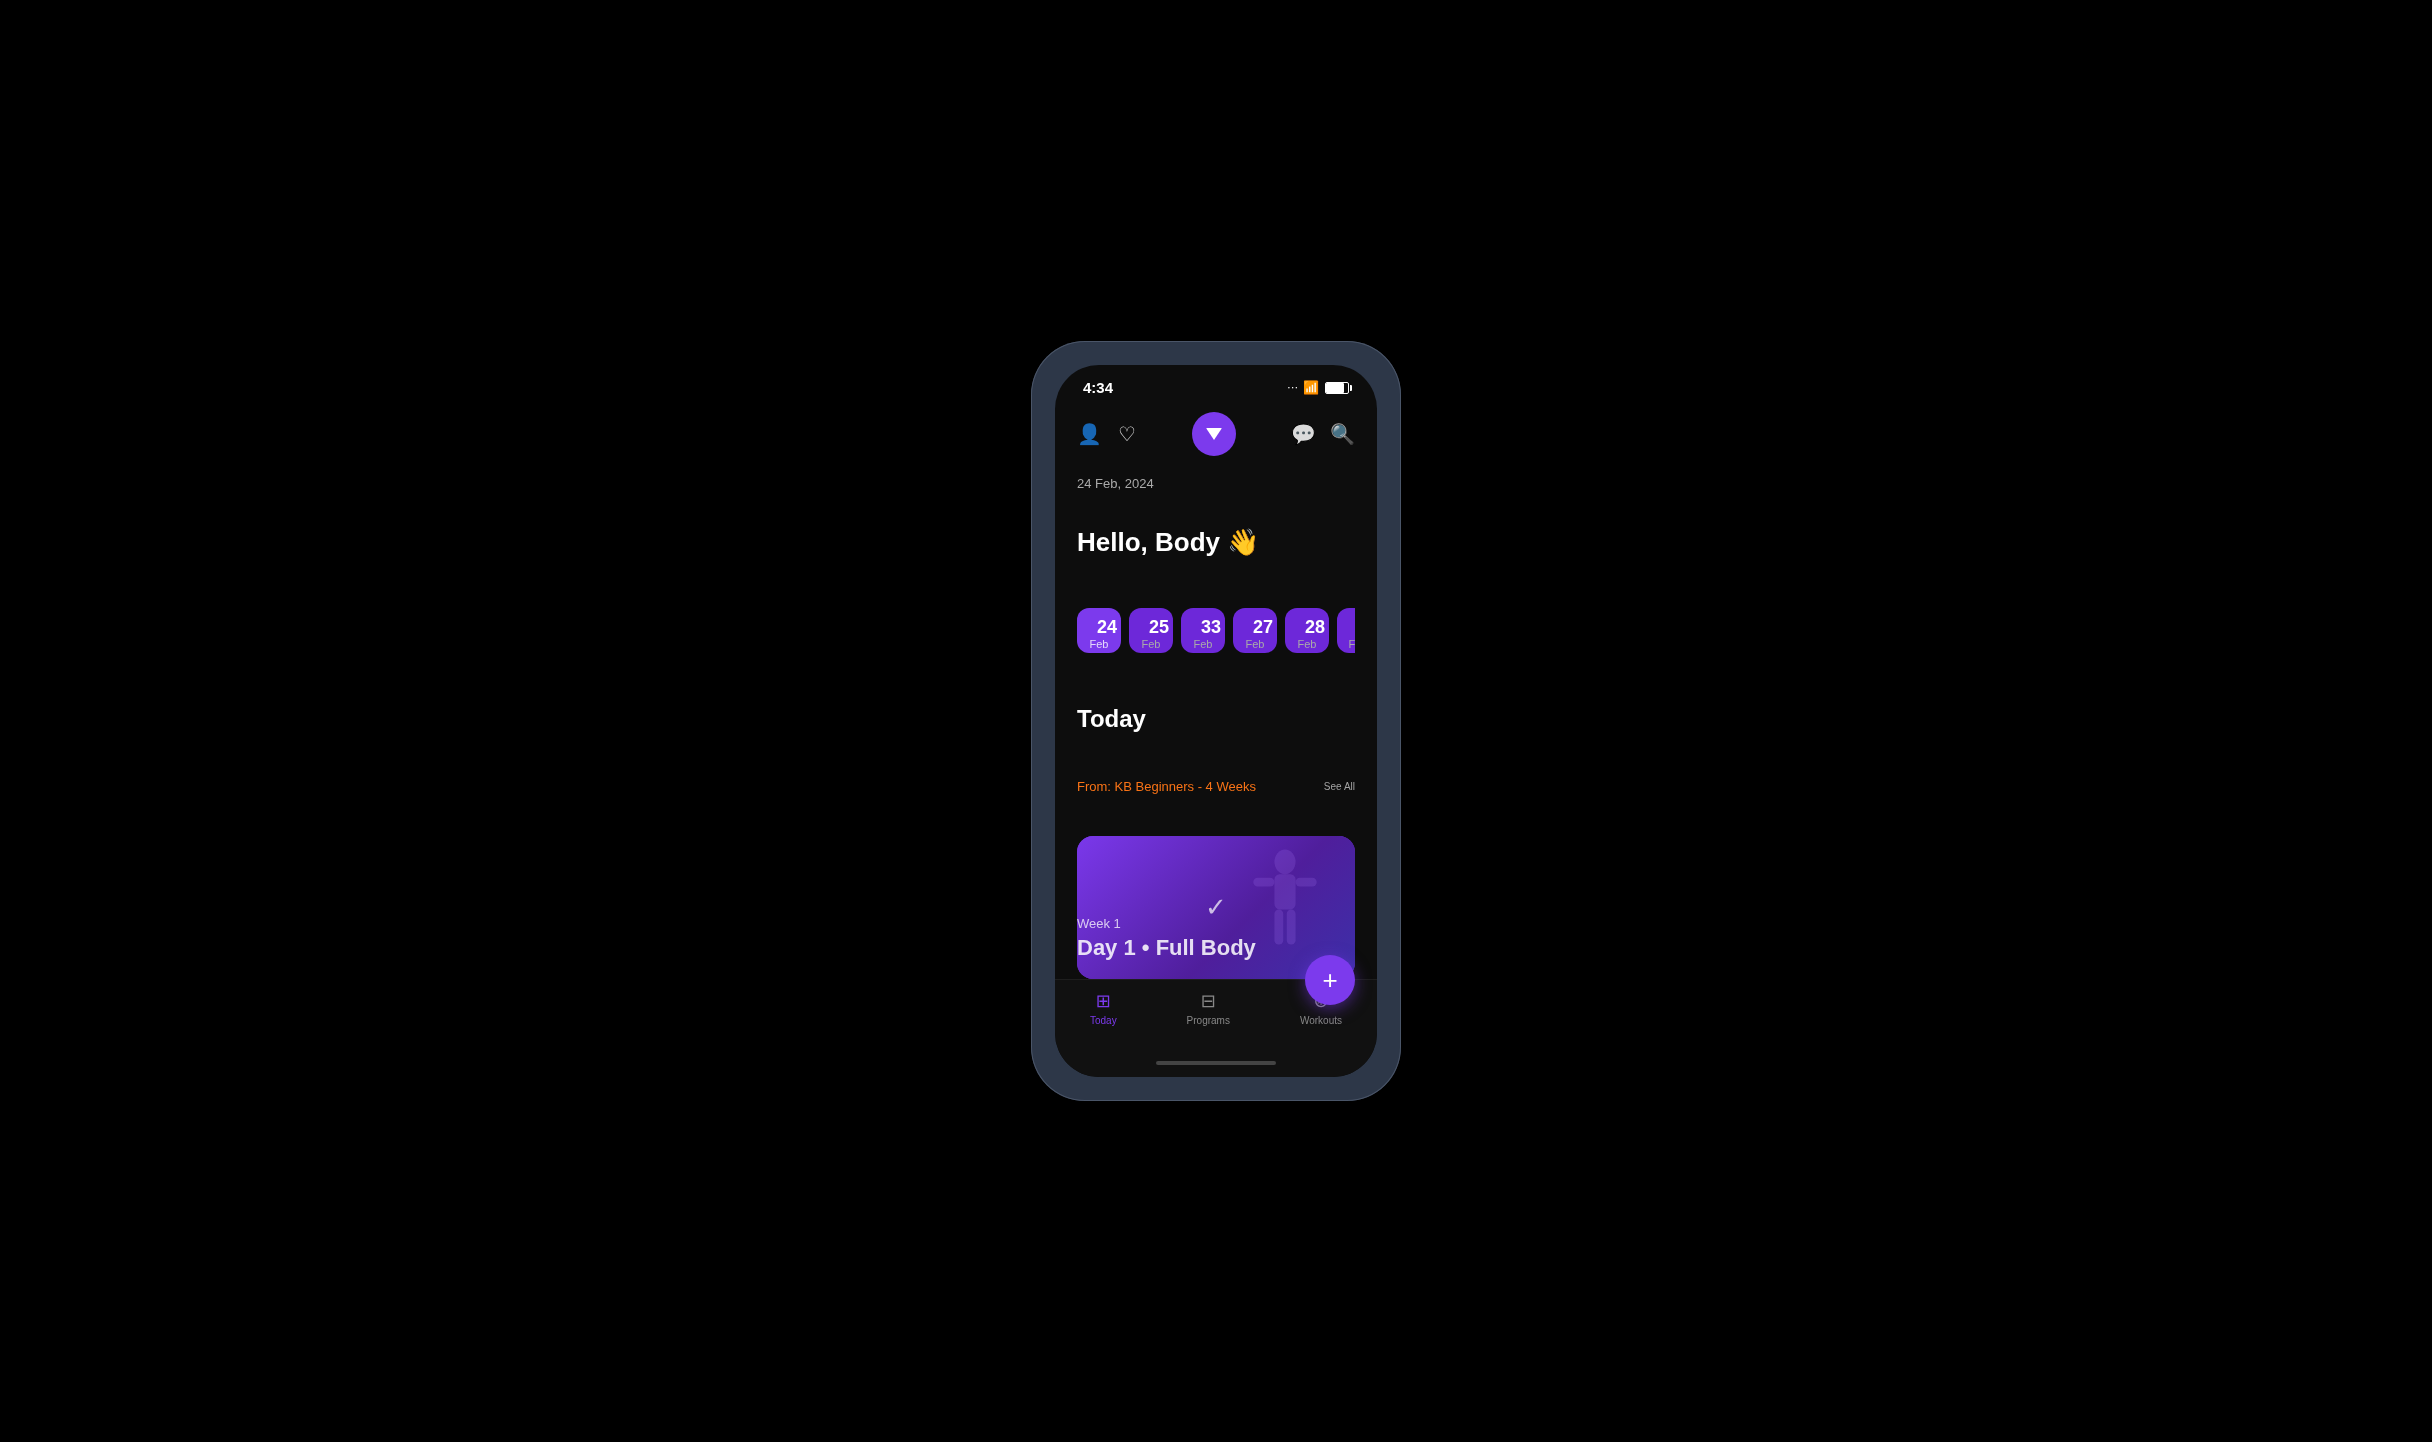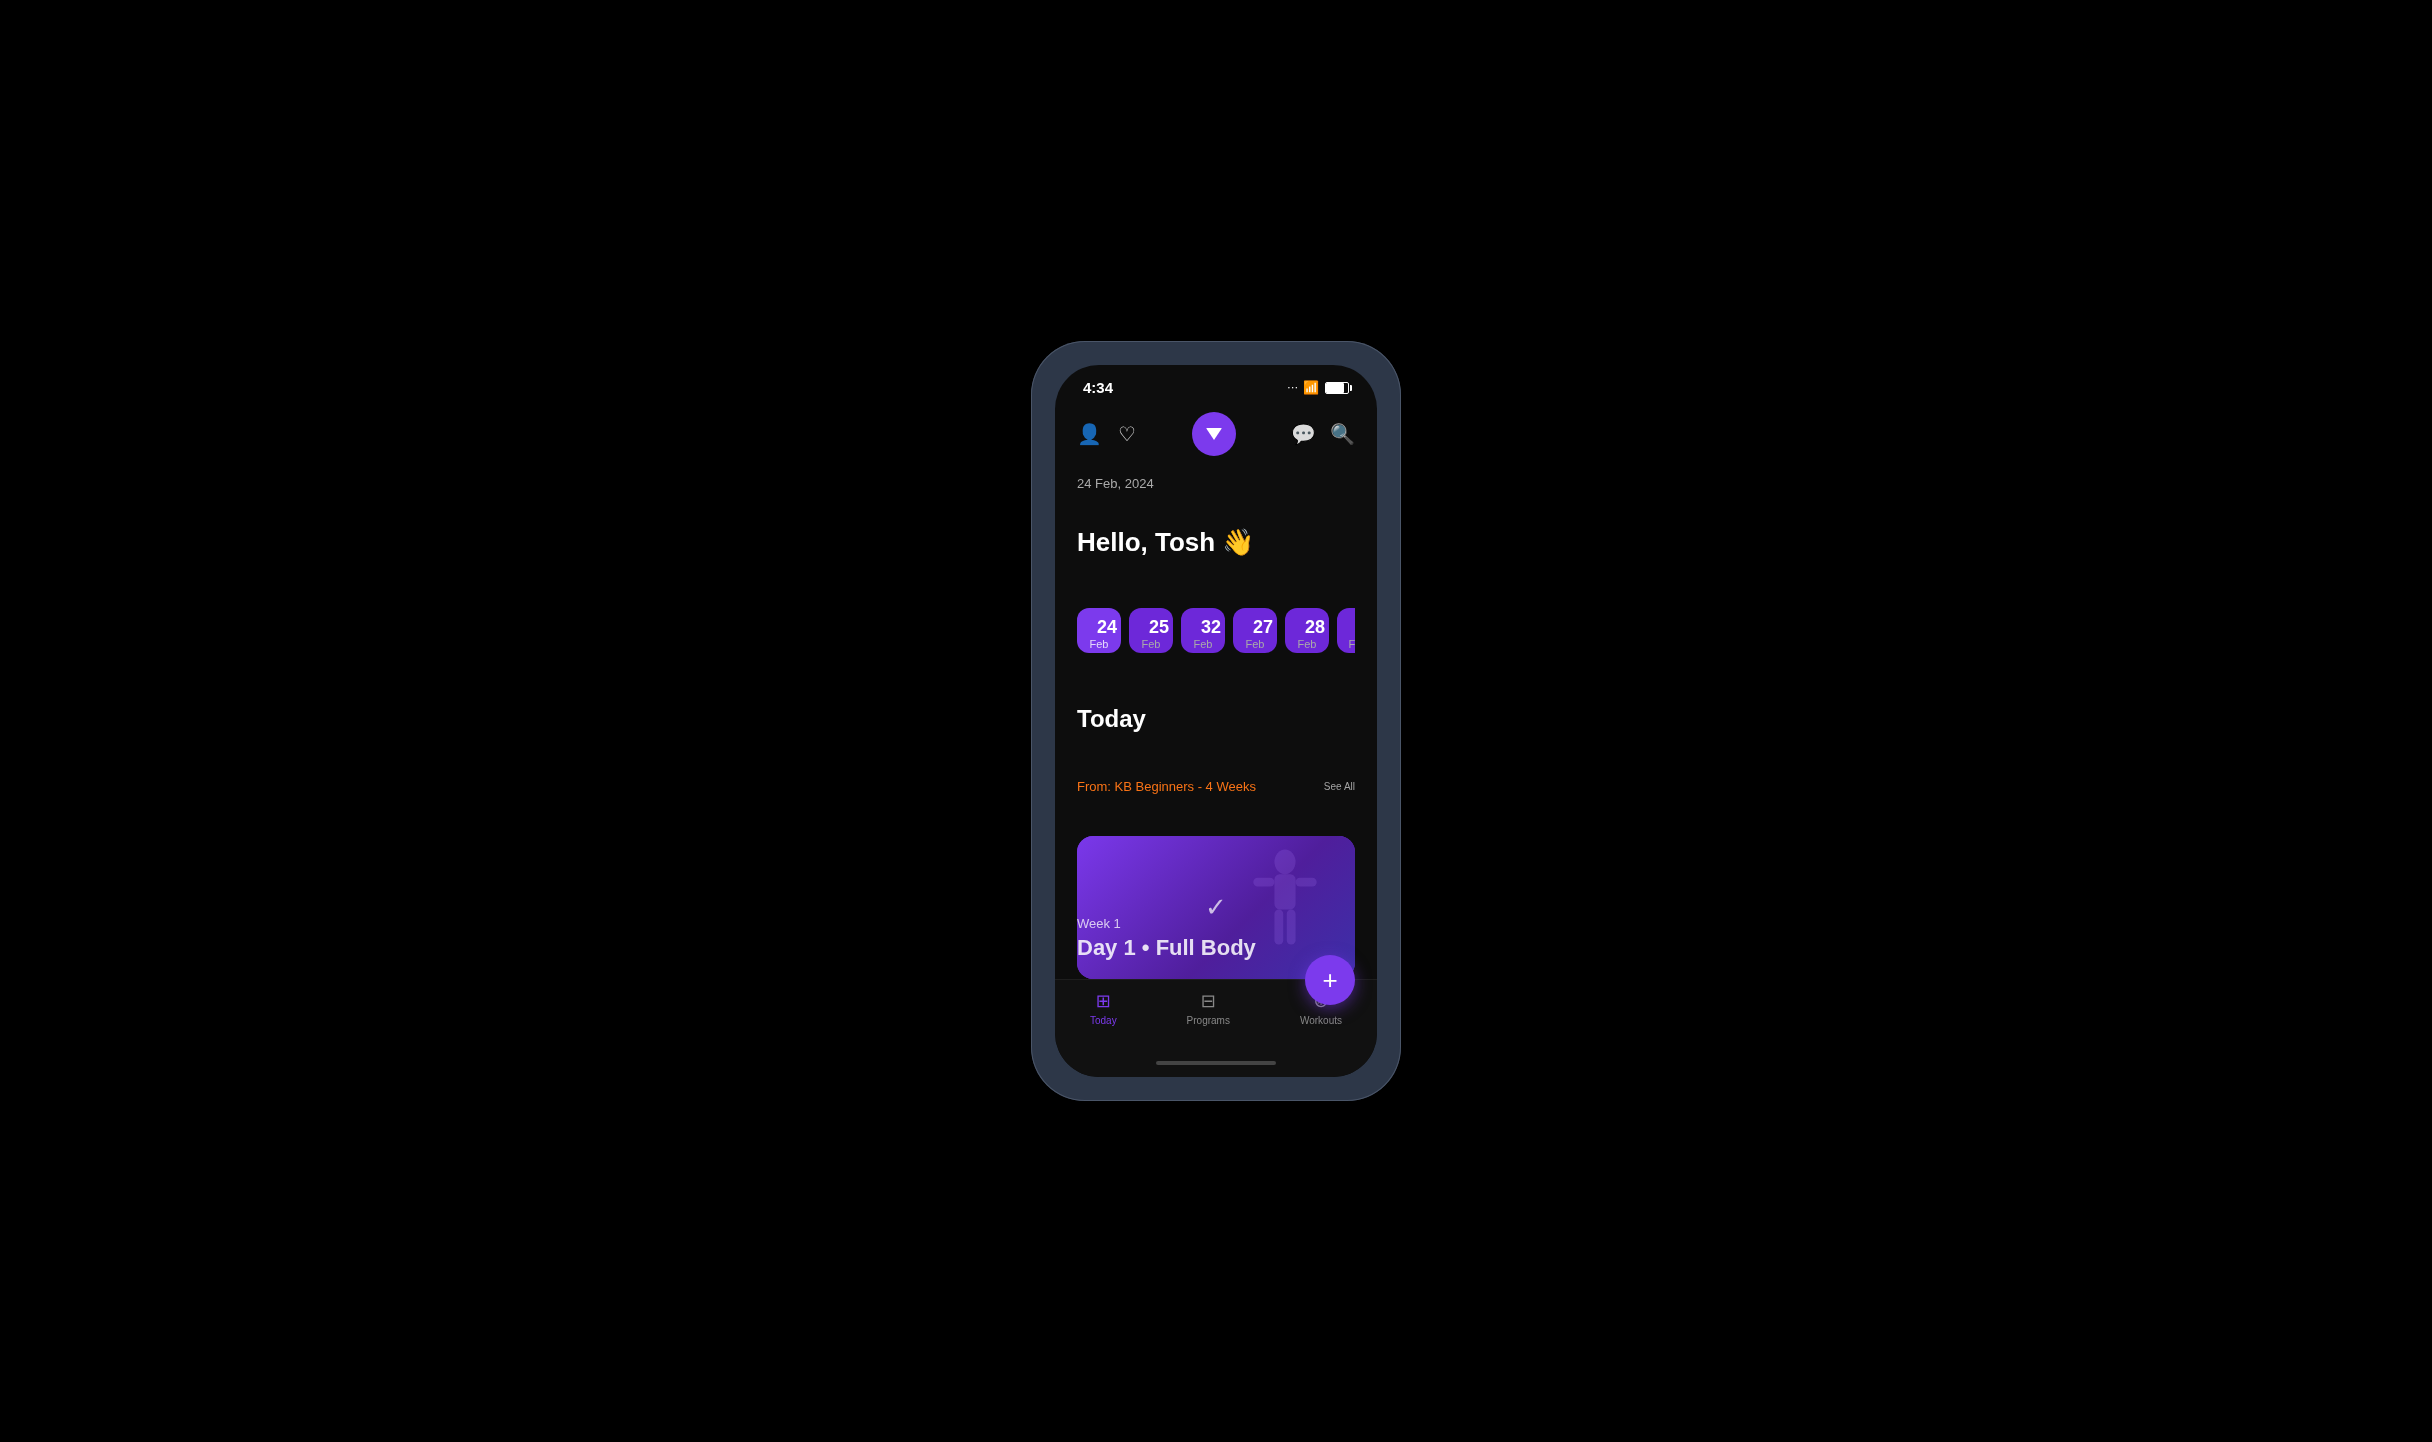--- a/index.html
+++ b/index.html
@@ -342,33 +342,33 @@
       </div>
       <div class="nav-right">
         <span class="nav-icon">💬</span>
         <span class="nav-icon">🔍</span>
       </div>
     </div>
 
     <div class="content">
 
       <div class="date-label">24 Feb, 2024</div>
-      <div class="greeting">Hello, Tosh 👋</div>
+      <div class="greeting">Hello, Body 👋</div>
 
       <div class="calendar-strip">
         <div class="cal-day active">
           <span class="cal-num">24</span>
           <span class="cal-month">Feb</span>
         </div>
         <div class="cal-day">
           <span class="cal-num">25</span>
           <span class="cal-month">Feb</span>
         </div>
         <div class="cal-day">
-          <span class="cal-num">32</span>
+          <span class="cal-num">33</span>
           <span class="cal-month">Feb</span>
         </div>
         <div class="cal-day">
           <span class="cal-num">27</span>
           <span class="cal-month">Feb</span>
         </div>
         <div class="cal-day">
           <span class="cal-num">28</span>
           <span class="cal-month">Feb</span>
         </div>

